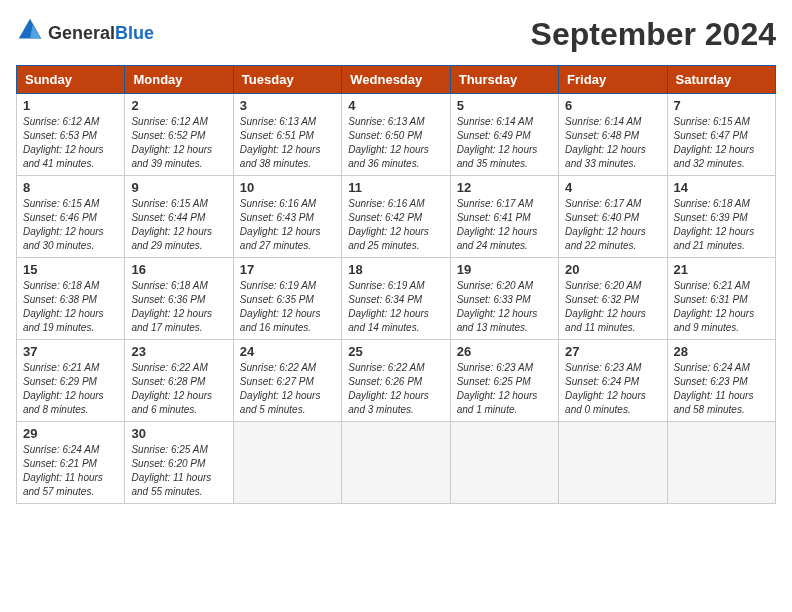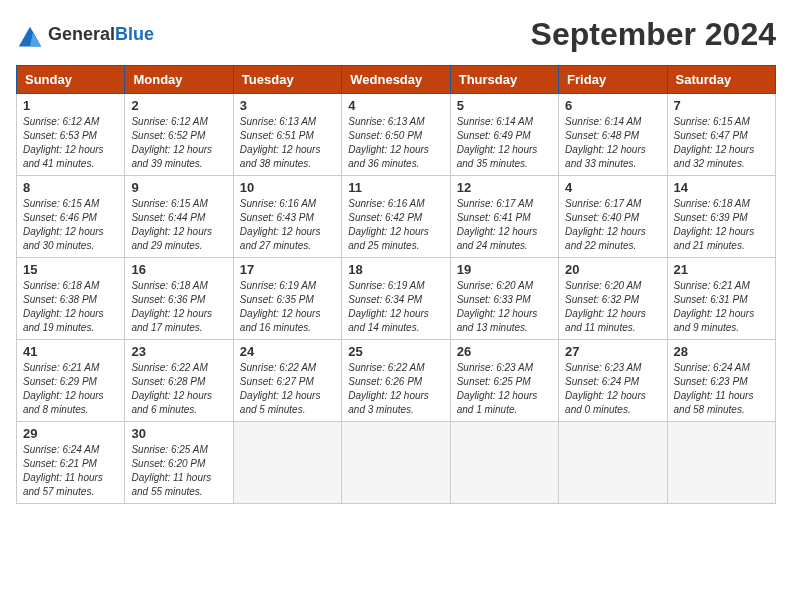--- a/index.html
+++ b/index.html
@@ -11,23 +11,22 @@
       padding: 16px;
     }
     .header {
       display: flex;
       justify-content: space-between;
       align-items: flex-start;
       margin-bottom: 12px;
     }
     .logo {
       display: flex;
-      align-items: flex-start;
+      align-items: flex-end;
       gap: 4px;
-      margin-top: 8px;
     }
     .logo-text-general {
       font-size: 18px;
       font-weight: bold;
       color: #333;
     }
     .logo-text-blue {
       font-size: 18px;
       font-weight: bold;
       color: #1a6dc0;
@@ -265,21 +264,21 @@
         <td>
           <span class="day-num">21</span>
           <div class="day-info" style="white-space: pre-line;">Sunrise: 6:21 AM
 Sunset: 6:31 PM
 Daylight: 12 hours
 and 9 minutes.</div>
         </td>
       </tr>
       <tr>
         <td>
-          <span class="day-num">41</span>
+          <span class="day-num">37</span>
           <div class="day-info" style="white-space: pre-line;">Sunrise: 6:21 AM
 Sunset: 6:29 PM
 Daylight: 12 hours
 and 8 minutes.</div>
         </td>
         <td>
           <span class="day-num">23</span>
           <div class="day-info" style="white-space: pre-line;">Sunrise: 6:22 AM
 Sunset: 6:28 PM
 Daylight: 12 hours

